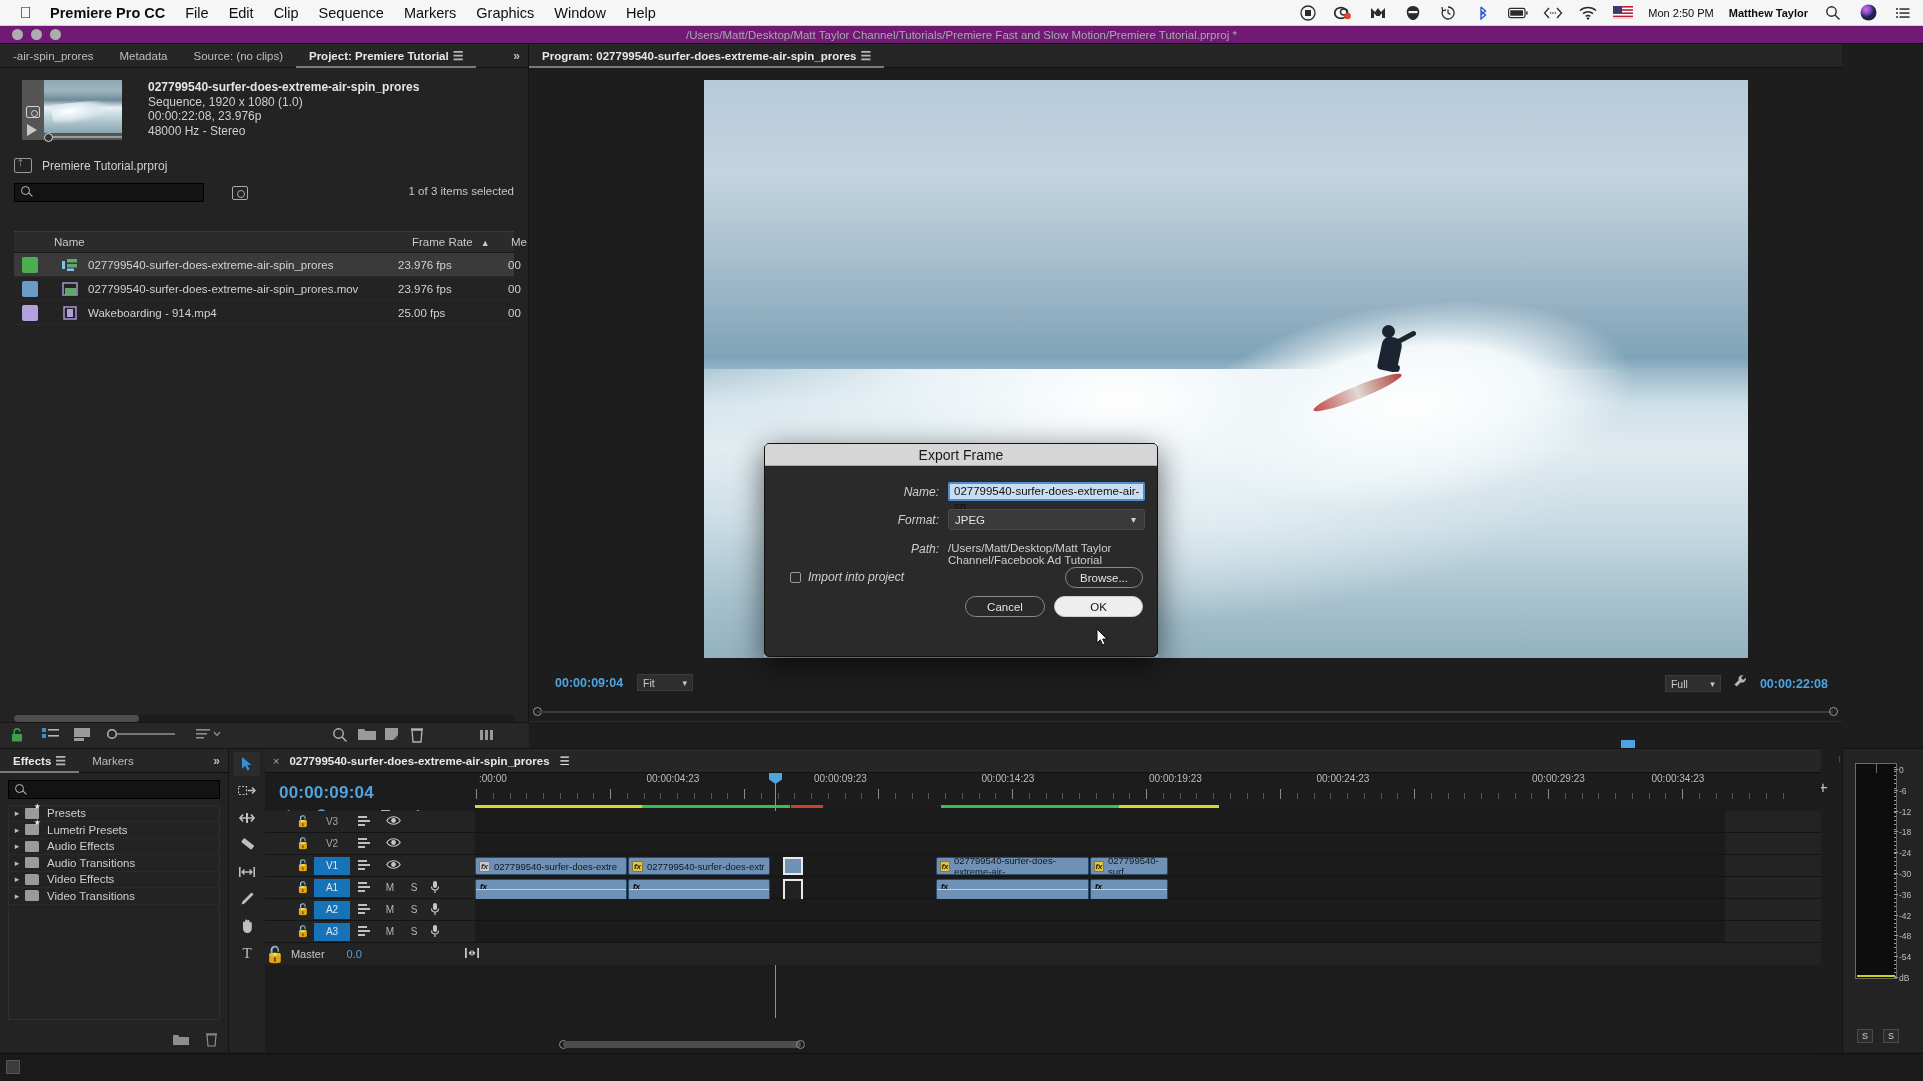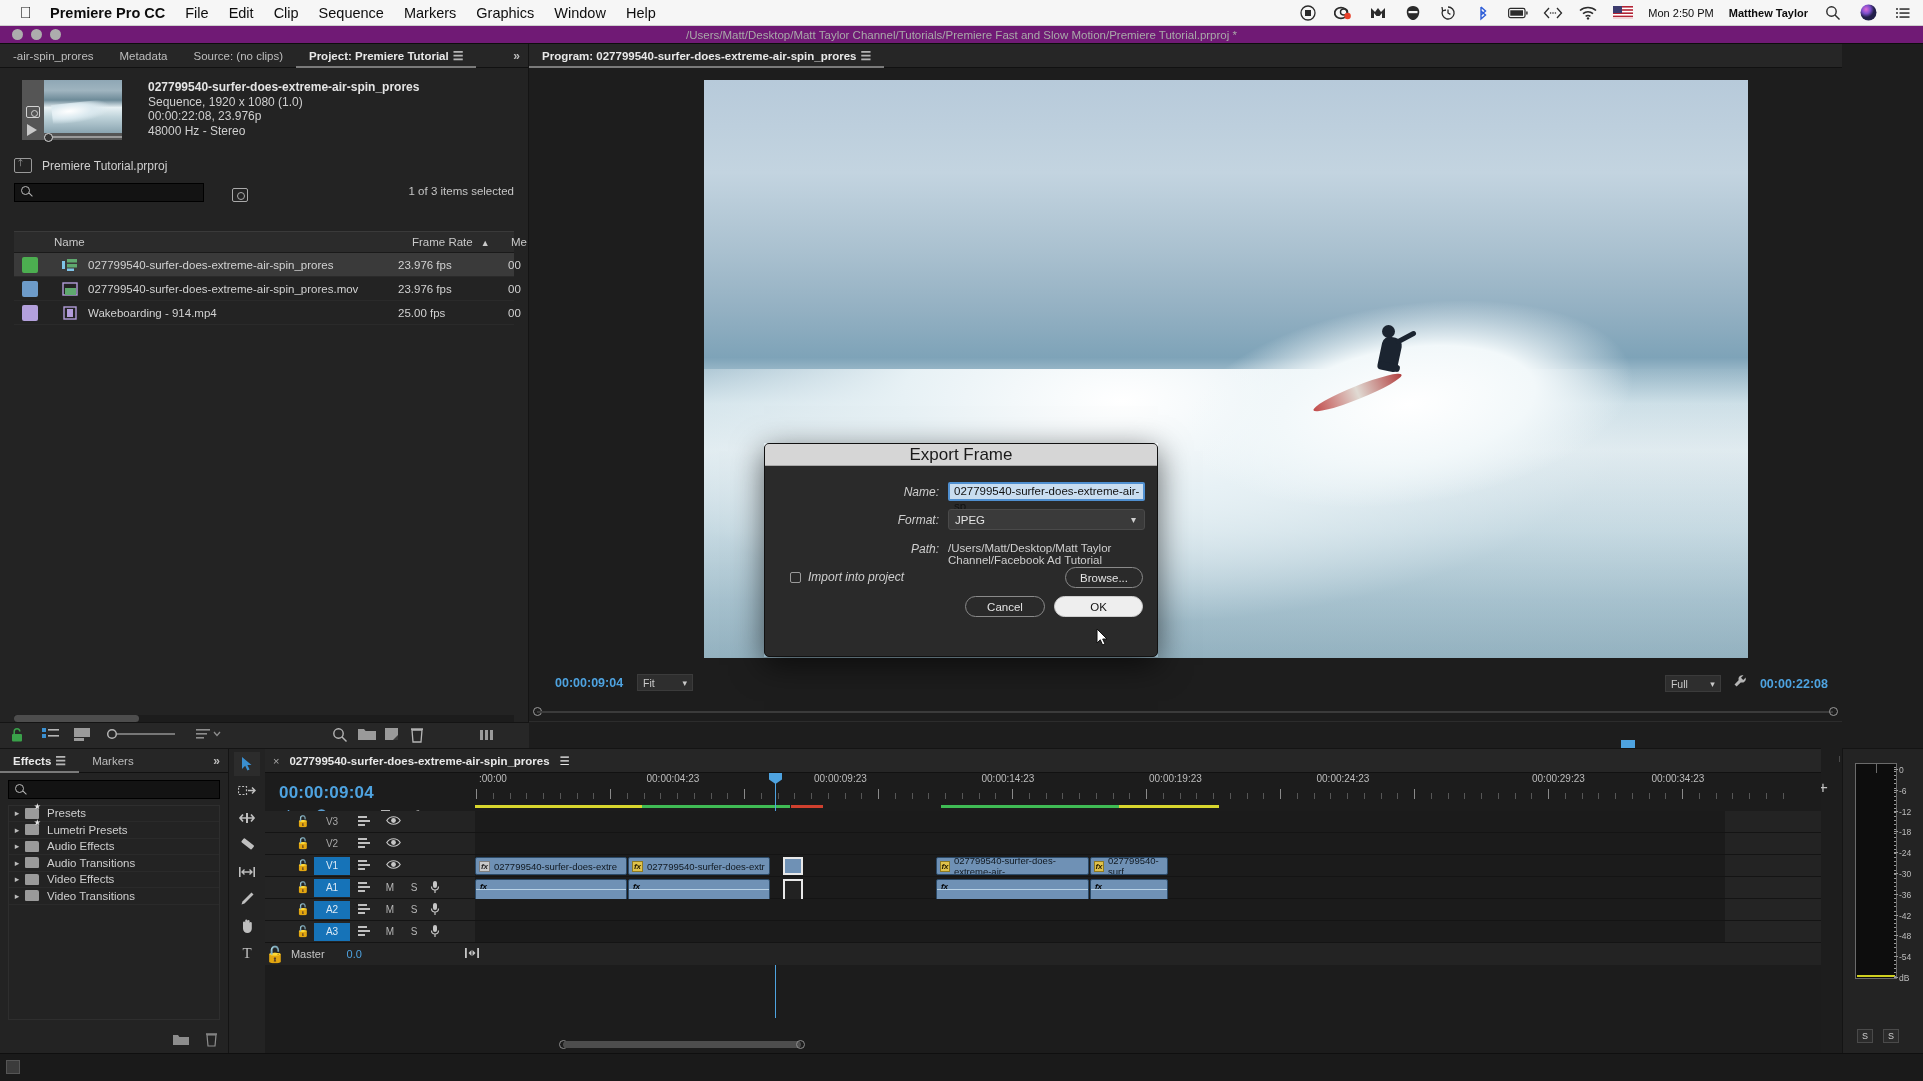--- a/index.html
+++ b/index.html
@@ -72,21 +72,21 @@
   .thumb-play { position:absolute; left:5px; top:44px; width:0;height:0;border-left:10px solid #c9c9c9;border-top:6px solid transparent;border-bottom:6px solid transparent; }
   .thumb-scrub { position:absolute; left:22px; bottom:2px; width:78px; height:2px; background:#9a9a9a; }
   .thumb-scrub::before{content:"";position:absolute;left:0;top:-3px;width:7px;height:7px;border:1.5px solid #d8d8d8;border-radius:50%;background:#333;}
   .proj-meta { margin-left:26px; font-size:12px; color:#cfcfcf; line-height:14.5px; }
   .proj-meta .t { font-weight:bold; color:#e4e4e4; font-size:12px; }
 
   .proj-file { display:flex; align-items:center; margin:18px 0 0 14px; font-size:12px; color:#cfcfcf; }
   .proj-file .fico { width:18px;height:15px;border:1.5px solid #9a9a9a;border-radius:2px;margin-right:10px;position:relative;}
   .proj-file .fico::after{content:"⤒";position:absolute;left:3px;top:-3px;font-size:11px;color:#9a9a9a;}
 
-  .proj-search { display:flex; align-items:flex-end; margin:10px 0 0 14px; position:relative; }
+  .proj-search { display:flex; align-items:center; margin:10px 0 0 14px; position:relative; }
   .proj-search input {
     width:190px; height:19px; background:#131313; border:1px solid #000;
     color:#ccc; font-size:11px; padding-left:22px; font-family:"Liberation Sans",sans-serif;
   }
   .mag { position:absolute; left:7px; top:3px; width:9px;height:9px;border:1.4px solid #b9b9b9;border-radius:50%; }
   .mag::after{content:"";position:absolute;left:6px;top:7px;width:5px;height:1.4px;background:#b9b9b9;transform:rotate(45deg);}
   .proj-search .finder { margin-left:28px; width:16px;height:14px; border:1.4px solid #aaa;border-radius:2px;position:relative;}
   .proj-search .finder::after{content:"";position:absolute;left:4px;top:3px;width:6px;height:6px;border:1.3px solid #aaa;border-radius:50%;}
   .proj-sel { position:absolute; right:14px; top:2px; font-size:11.5px; color:#c5c5c5; }
 
@@ -218,21 +218,21 @@
   .mtr-scale .t { position:absolute; left:-5px; width:4px; height:1px; background:#9a9a9a; }
   .mtr-s { position:absolute; bottom:10px; width:16px; height:14px; background:#2b2b2b; border:1px solid #4a4a4a; font-size:9px; color:#cfcfcf; display:flex; align-items:center; justify-content:center; }
 
   
   .statusbar { position:absolute; left:0; bottom:0; width:1923px; height:28px; background:#1a1a1a; border-top:1px solid #0f0f0f; }
   .statusbar .sq { position:absolute; left:6px; top:6px; width:14px; height:14px; background:#3b3b3b; border:1px solid #555; }
 
   
   .modal-shadow { position:absolute; left:764px; top:443px; width:394px; height:214px; box-shadow:0 8px 30px rgba(0,0,0,0.6); }
   .modal { position:absolute; left:764px; top:443px; width:394px; height:214px; background:#2a2a2a; border:1px solid #111; border-radius:5px; overflow:hidden; }
-  .modal-title { height:22px; background:#d6d6d6; color:#1a1a1a; font-size:17px; display:flex; align-items:center; justify-content:center; border-bottom:1px solid #aaa; }
+  .modal-title { height:22px; background:#d6d6d6; color:#1a1a1a; font-size:14px; display:flex; align-items:center; justify-content:center; border-bottom:1px solid #aaa; }
   .modal-body { position:relative; height:192px; }
   .frm-row { position:absolute; display:flex; align-items:center; }
   .frm-label { font-size:12px; color:#cfcfcf; text-align:right;font-style:italic; }
   .name-input { width:197px; height:19px; background:#c9ddf0; border:2px solid #4f8fd0; border-radius:2px;
                 color:#111; font-size:11.5px; padding-left:4px; line-height:15px; font-family:"Liberation Sans",sans-serif; }
   .fmt-select { width:197px; height:21px; background:#3a3a3a; border:1px solid #4a4a4a; border-radius:3px;
                 color:#e3e3e3; font-size:11.5px; display:flex; align-items:center; padding-left:6px; position:relative; }
   .fmt-select .cv { position:absolute; right:8px; font-size:10px; color:#cfcfcf; }
   .path-val { font-size:11.5px; color:#cfcfcf; }
   .chk { width:11px; height:11px; border:1.5px solid #9b9b9b; border-radius:2px; background:#2a2a2a; }

